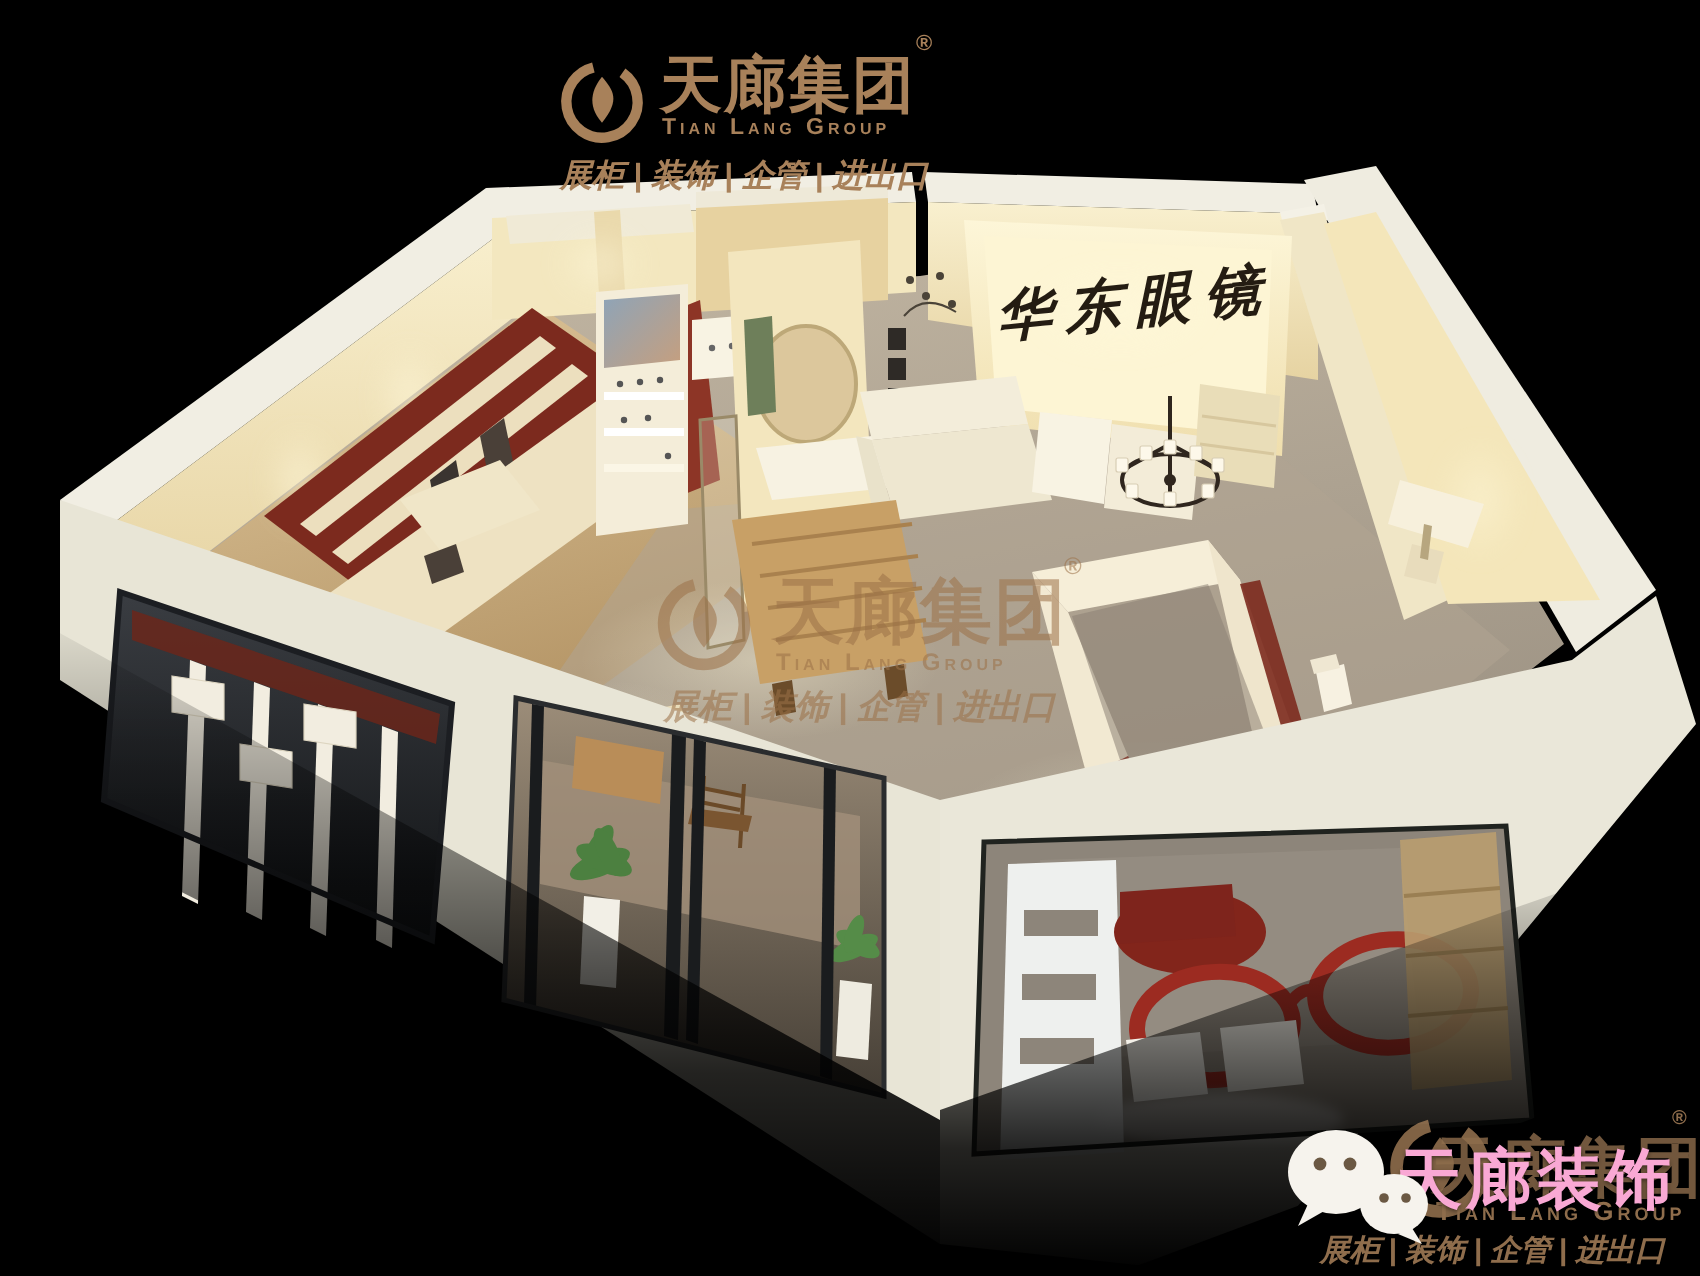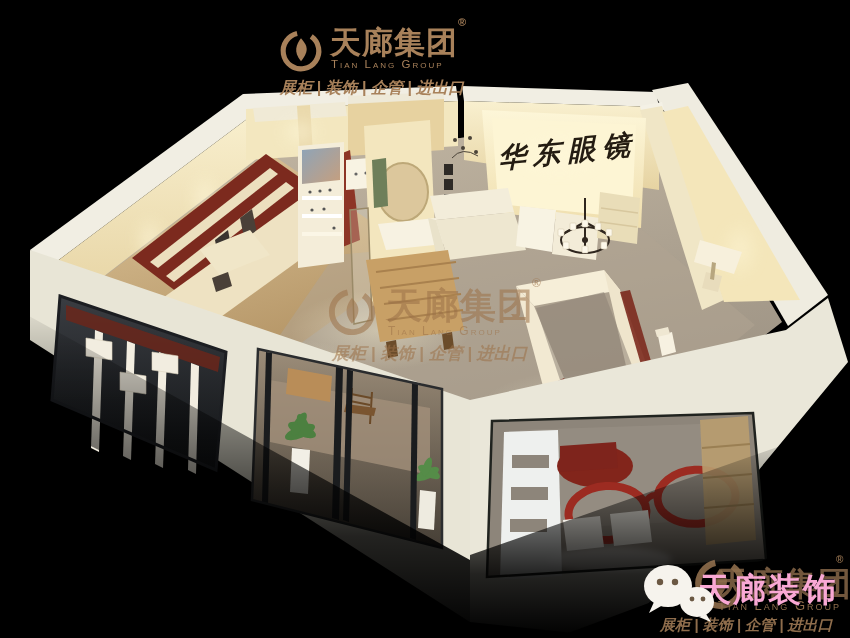--- a/index.html
+++ b/index.html
@@ -4,21 +4,21 @@
 <style>
   html,body{margin:0;padding:0;background:#000;}
   .stage{position:relative;width:850px;height:638px;background:#000;overflow:hidden;
          font-family:"Liberation Sans",sans-serif;}
   .stage svg.scene{position:absolute;left:0;top:0;}
   
   .logo{position:absolute;color:#a8815a;}
   .logo .ring{position:absolute;}
   .logo .brand{position:absolute;font-weight:bold;white-space:nowrap;letter-spacing:1px;}
   .logo .reg{position:absolute;font-weight:bold;}
-  .logo .english{position:absolute;font-weight:normal;white-space:nowrap;
+  .logo .english{position:absolute;font-weight:bold;white-space:nowrap;
                  font-variant:small-caps;letter-spacing:2px;text-align:right;}
   .logo .tagline{position:absolute;white-space:nowrap;font-weight:bold;font-style:italic;}
   .top-logo{left:276px;top:16px;width:200px;height:84px;}
   .top-logo .ring{left:2px;top:12px;width:46px;height:46px;}
   .top-logo .brand{left:54px;top:6px;font-size:31px;}
   .top-logo .reg{left:182px;top:0px;font-size:11px;}
   .top-logo .english{left:55px;top:42px;font-size:11.5px;}
   .top-logo .tagline{left:4px;top:62px;font-size:16px;}
   
   .center-mark{left:326px;top:282px;width:225px;height:86px;opacity:.55;color:#9c7148;}

